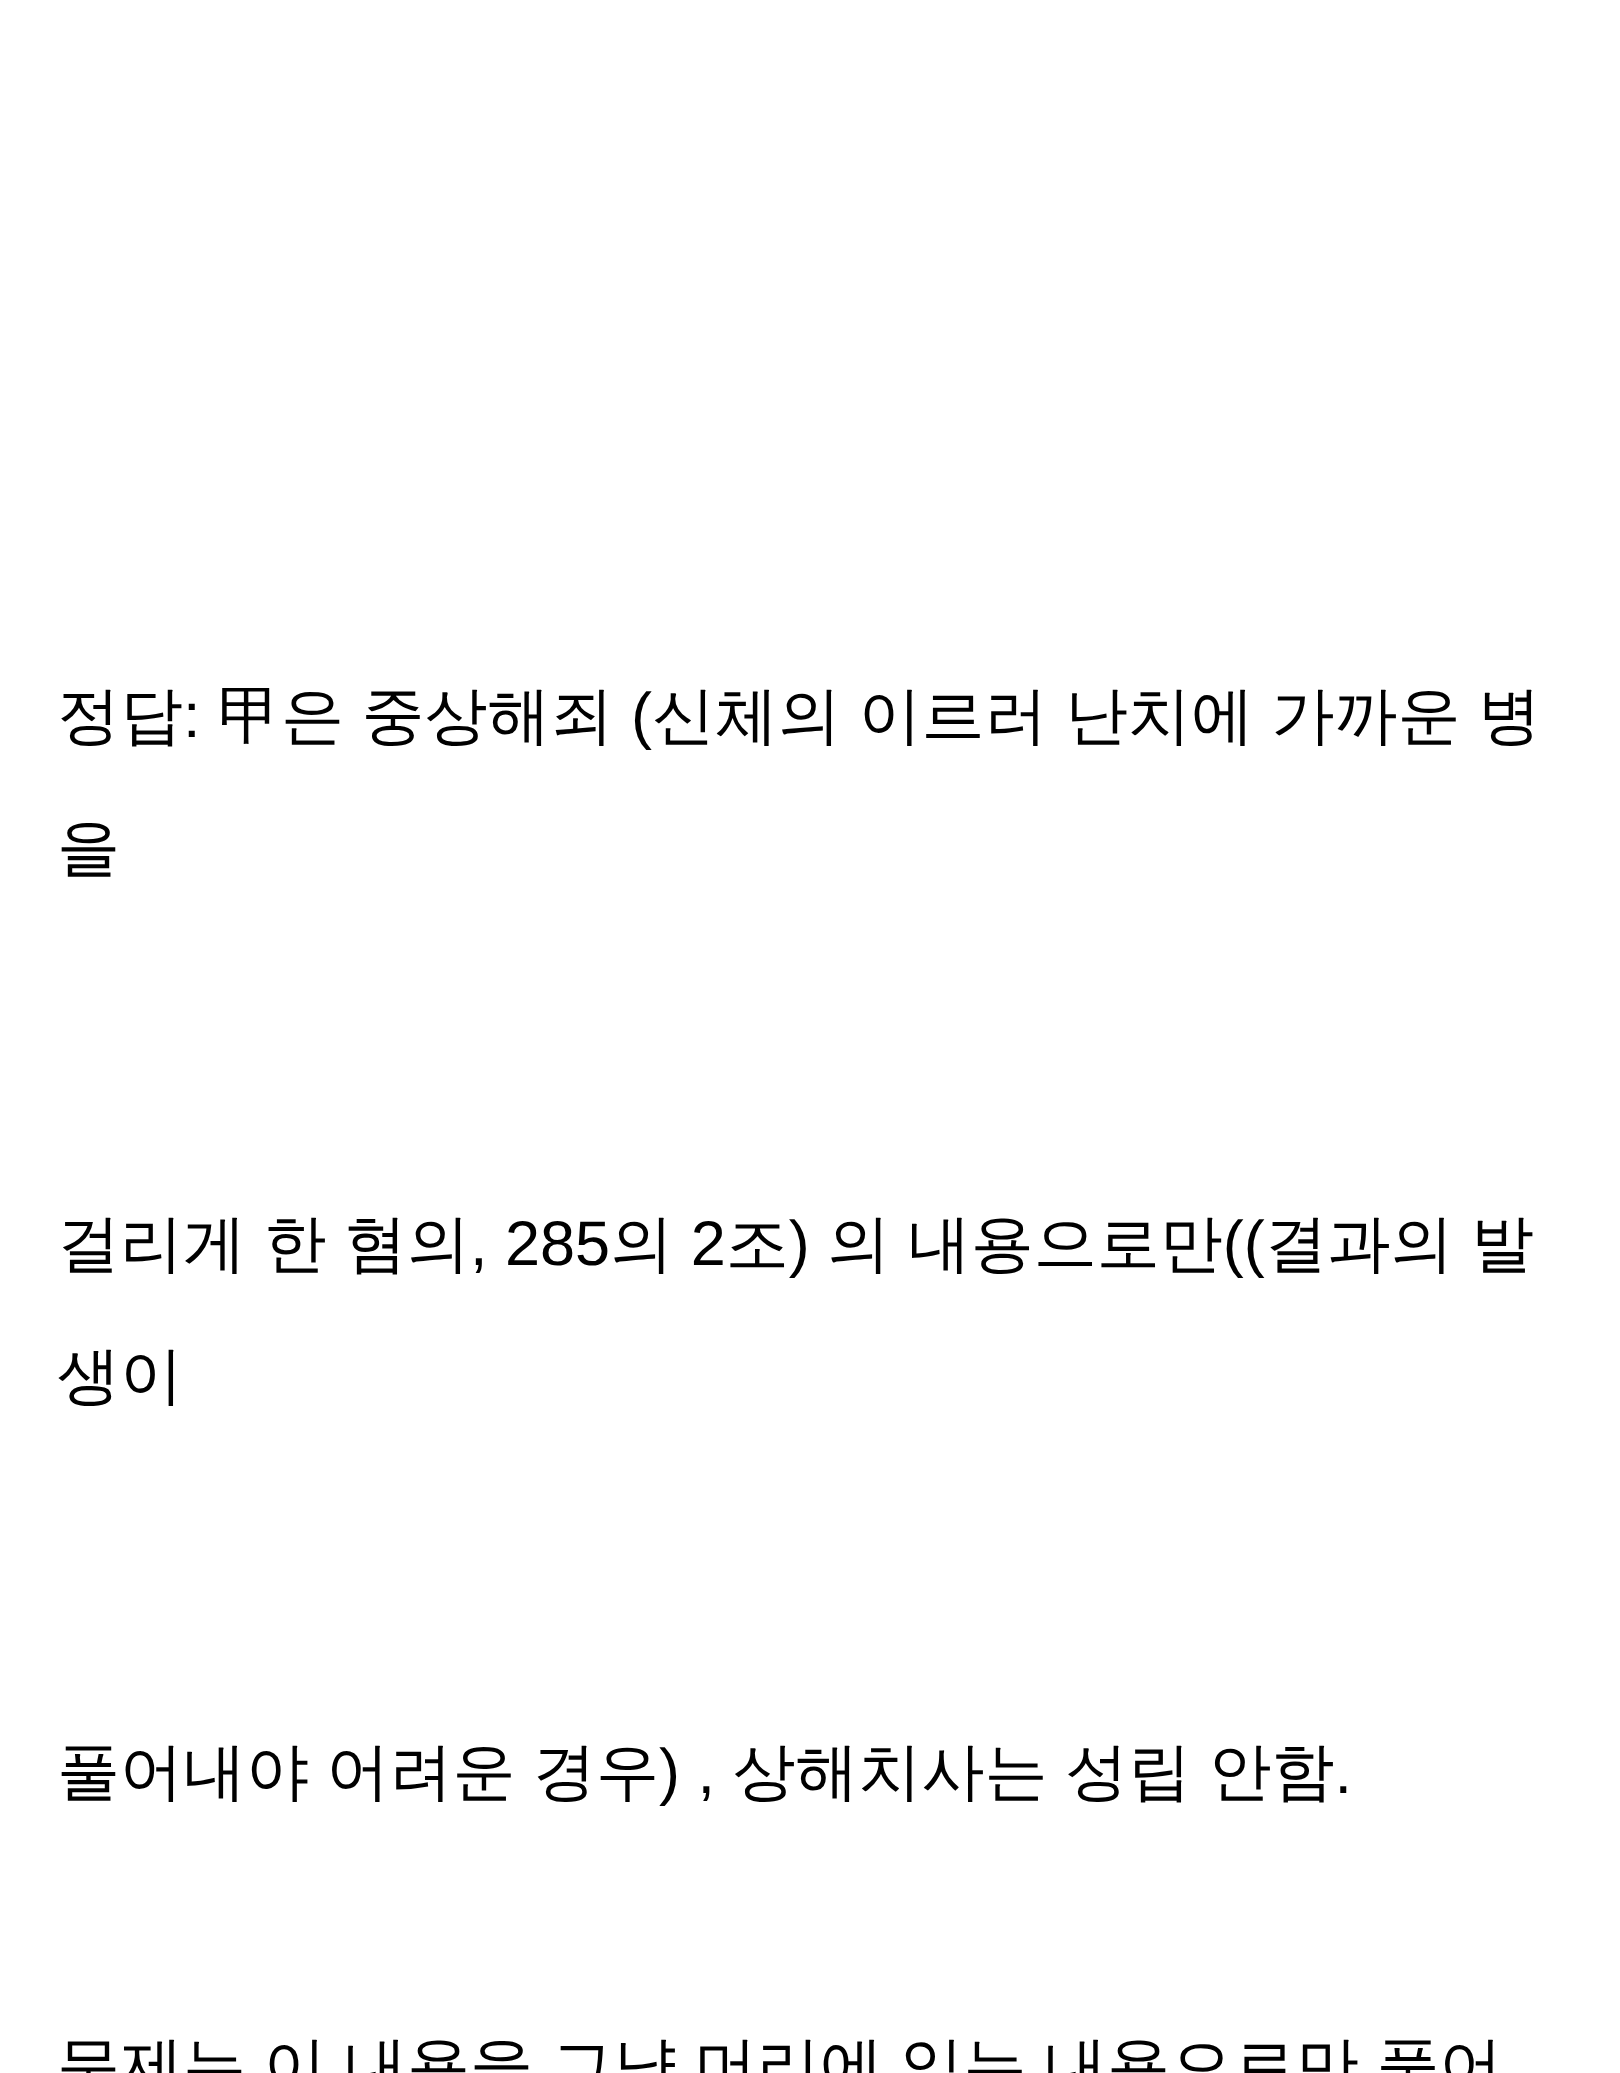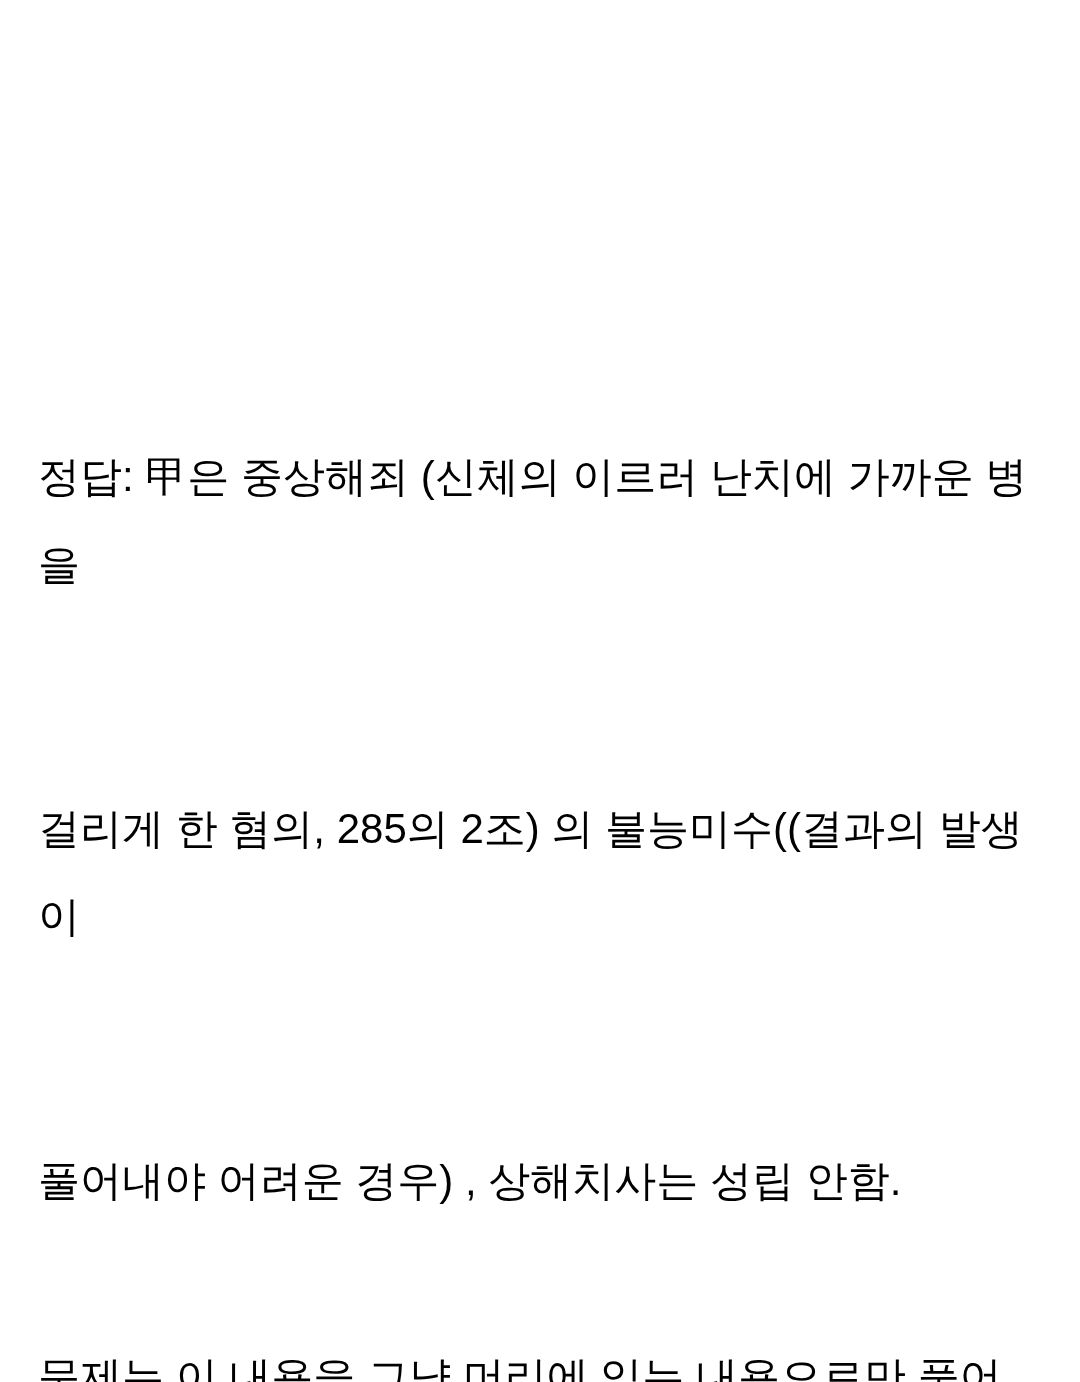--- a/index.html
+++ b/index.html
@@ -36,21 +36,21 @@
     display: block;
   }
 </style>
 </head>
 <body>
 
 <div class="page">
 
   <div class="text-block answer-block">
     <span class="line">정답: 甲은 중상해죄 (신체의 이르러 난치에 가까운 병을</span>
-    <span class="line">걸리게 한 혐의, 285의 2조) 의 불능미수((결과의 발생이</span>
+    <span class="line">걸리게 한 혐의, 285의 2조) 의 내용으로만((결과의 발생이</span>
     <span class="line">풀어내야 어려운 경우) , 상해치사는 성립 안함.</span>
     
     
     
   </div>
 
   <div class="text-block note-block">
     <span class="line">문제는 이 내용을 그냥 머리에 있는 내용으로만 풀어내야</span>
     
   </div>

